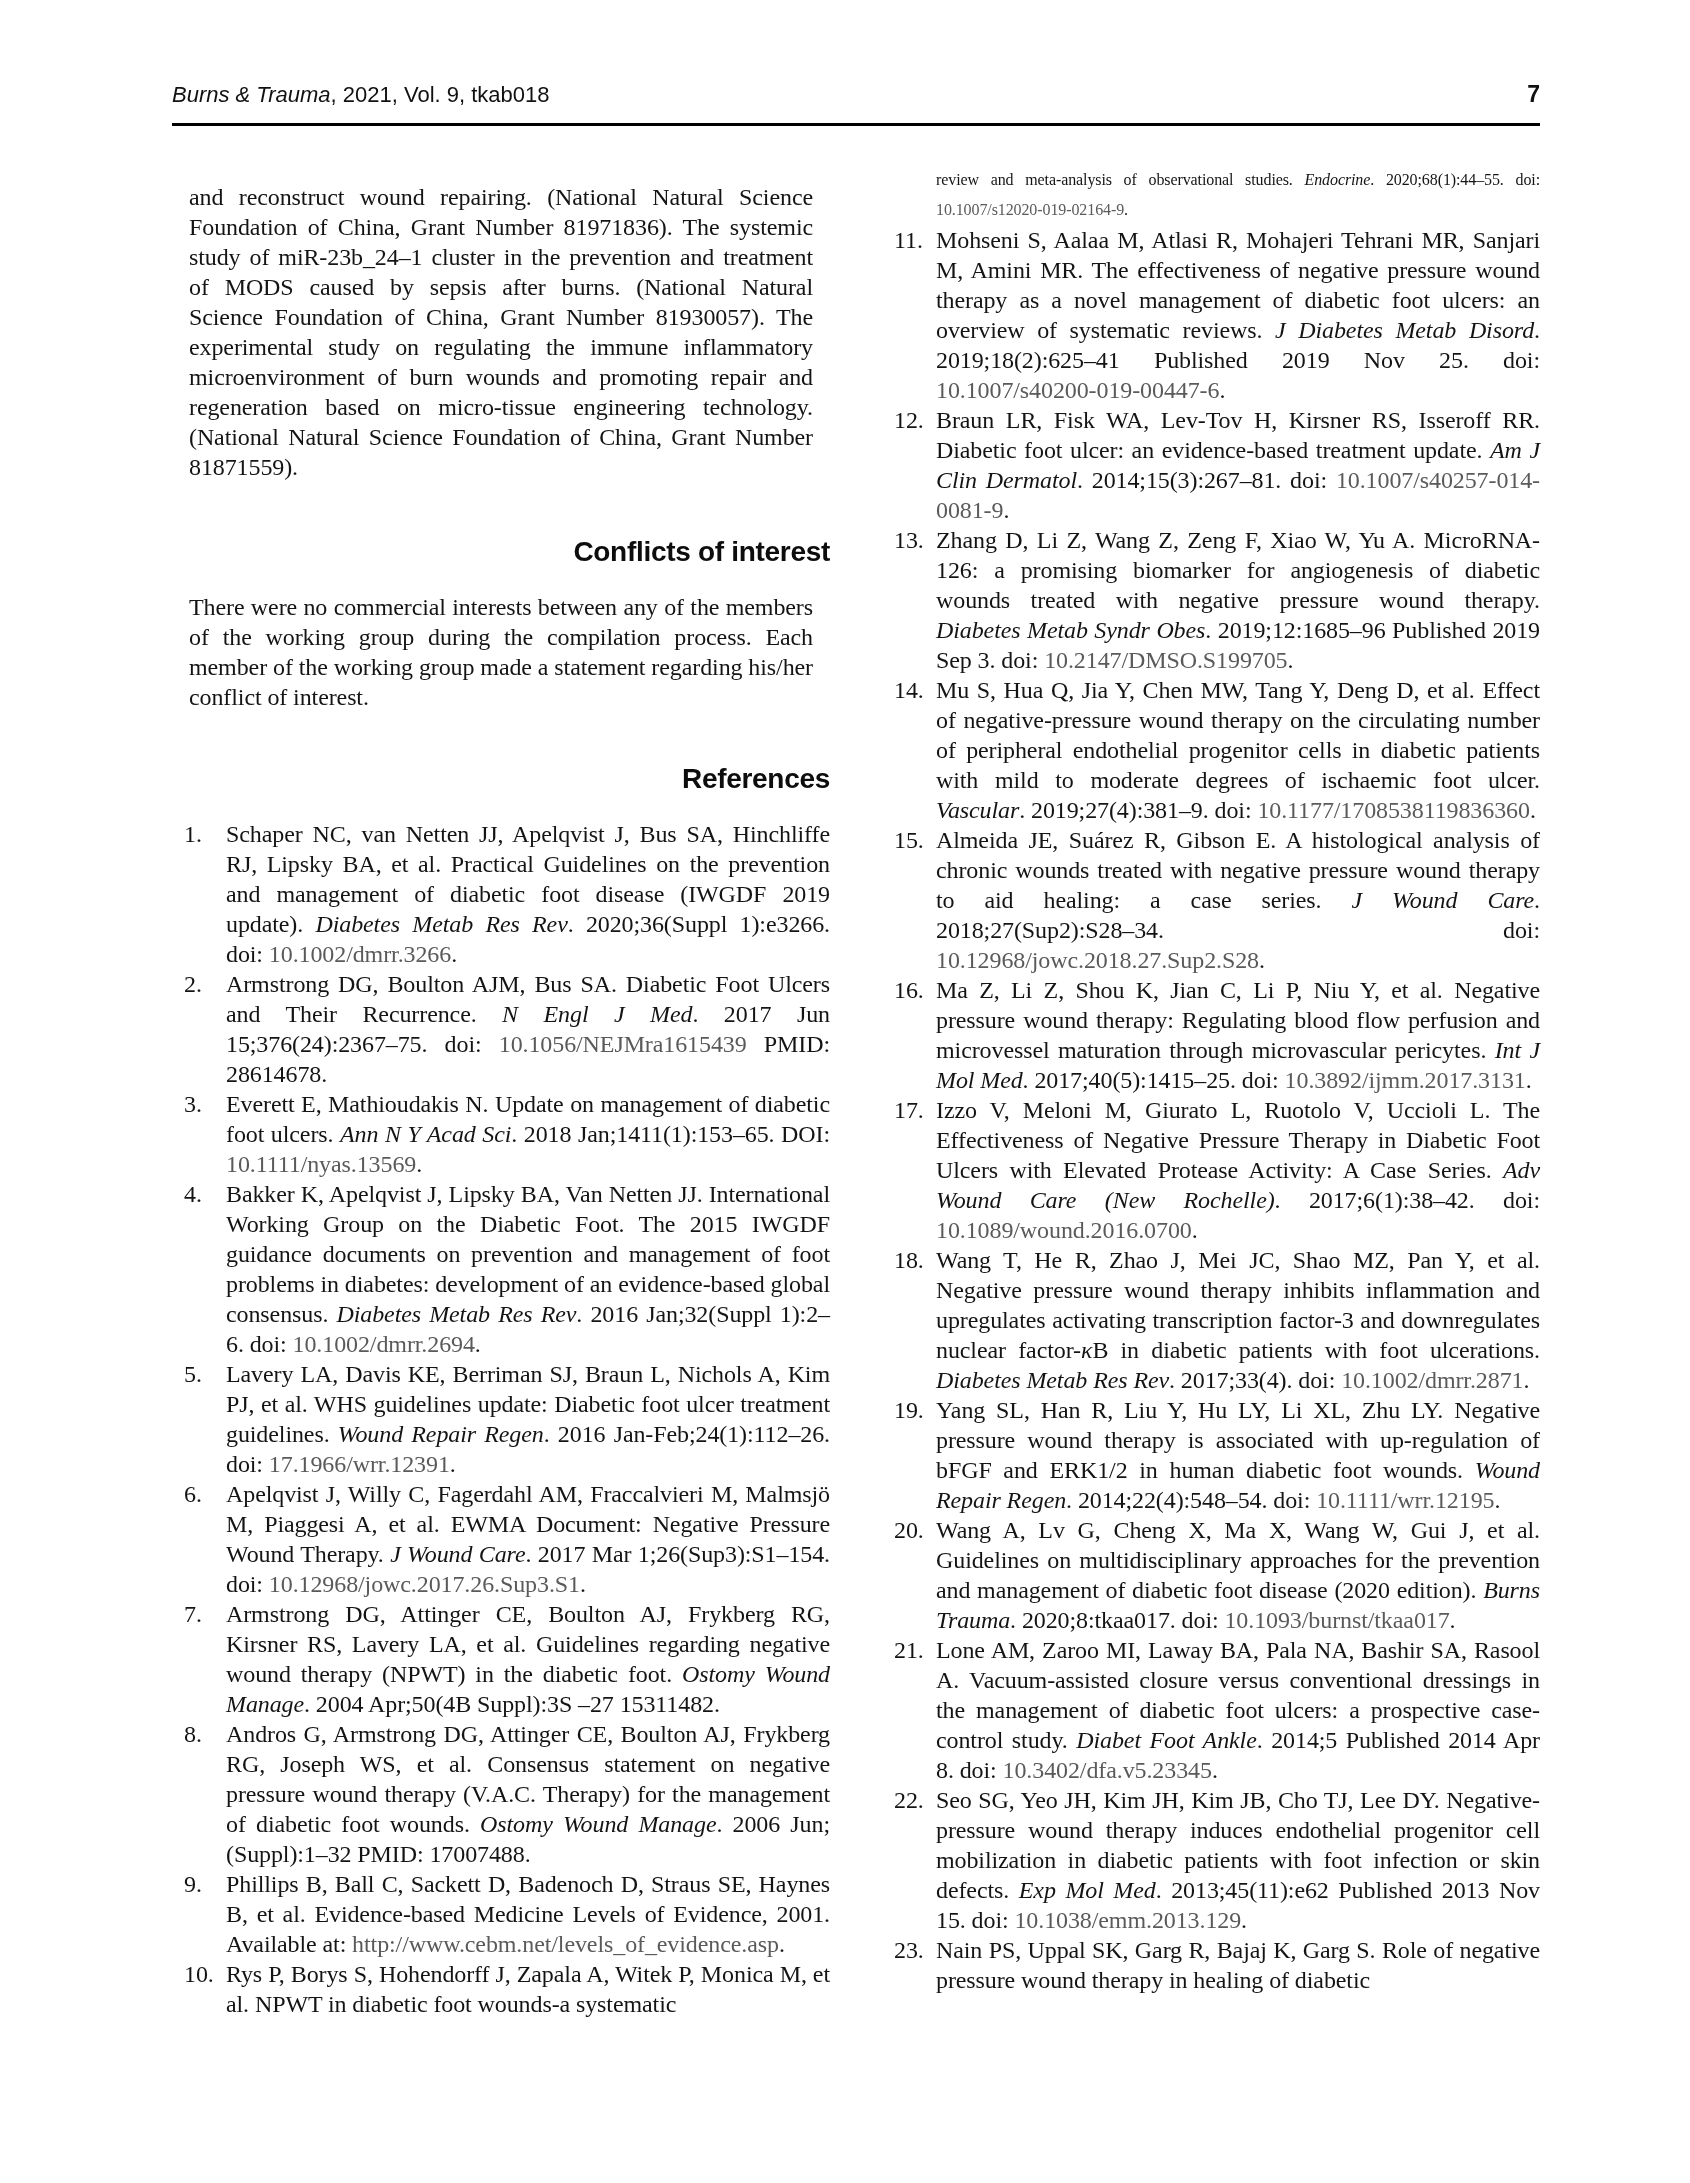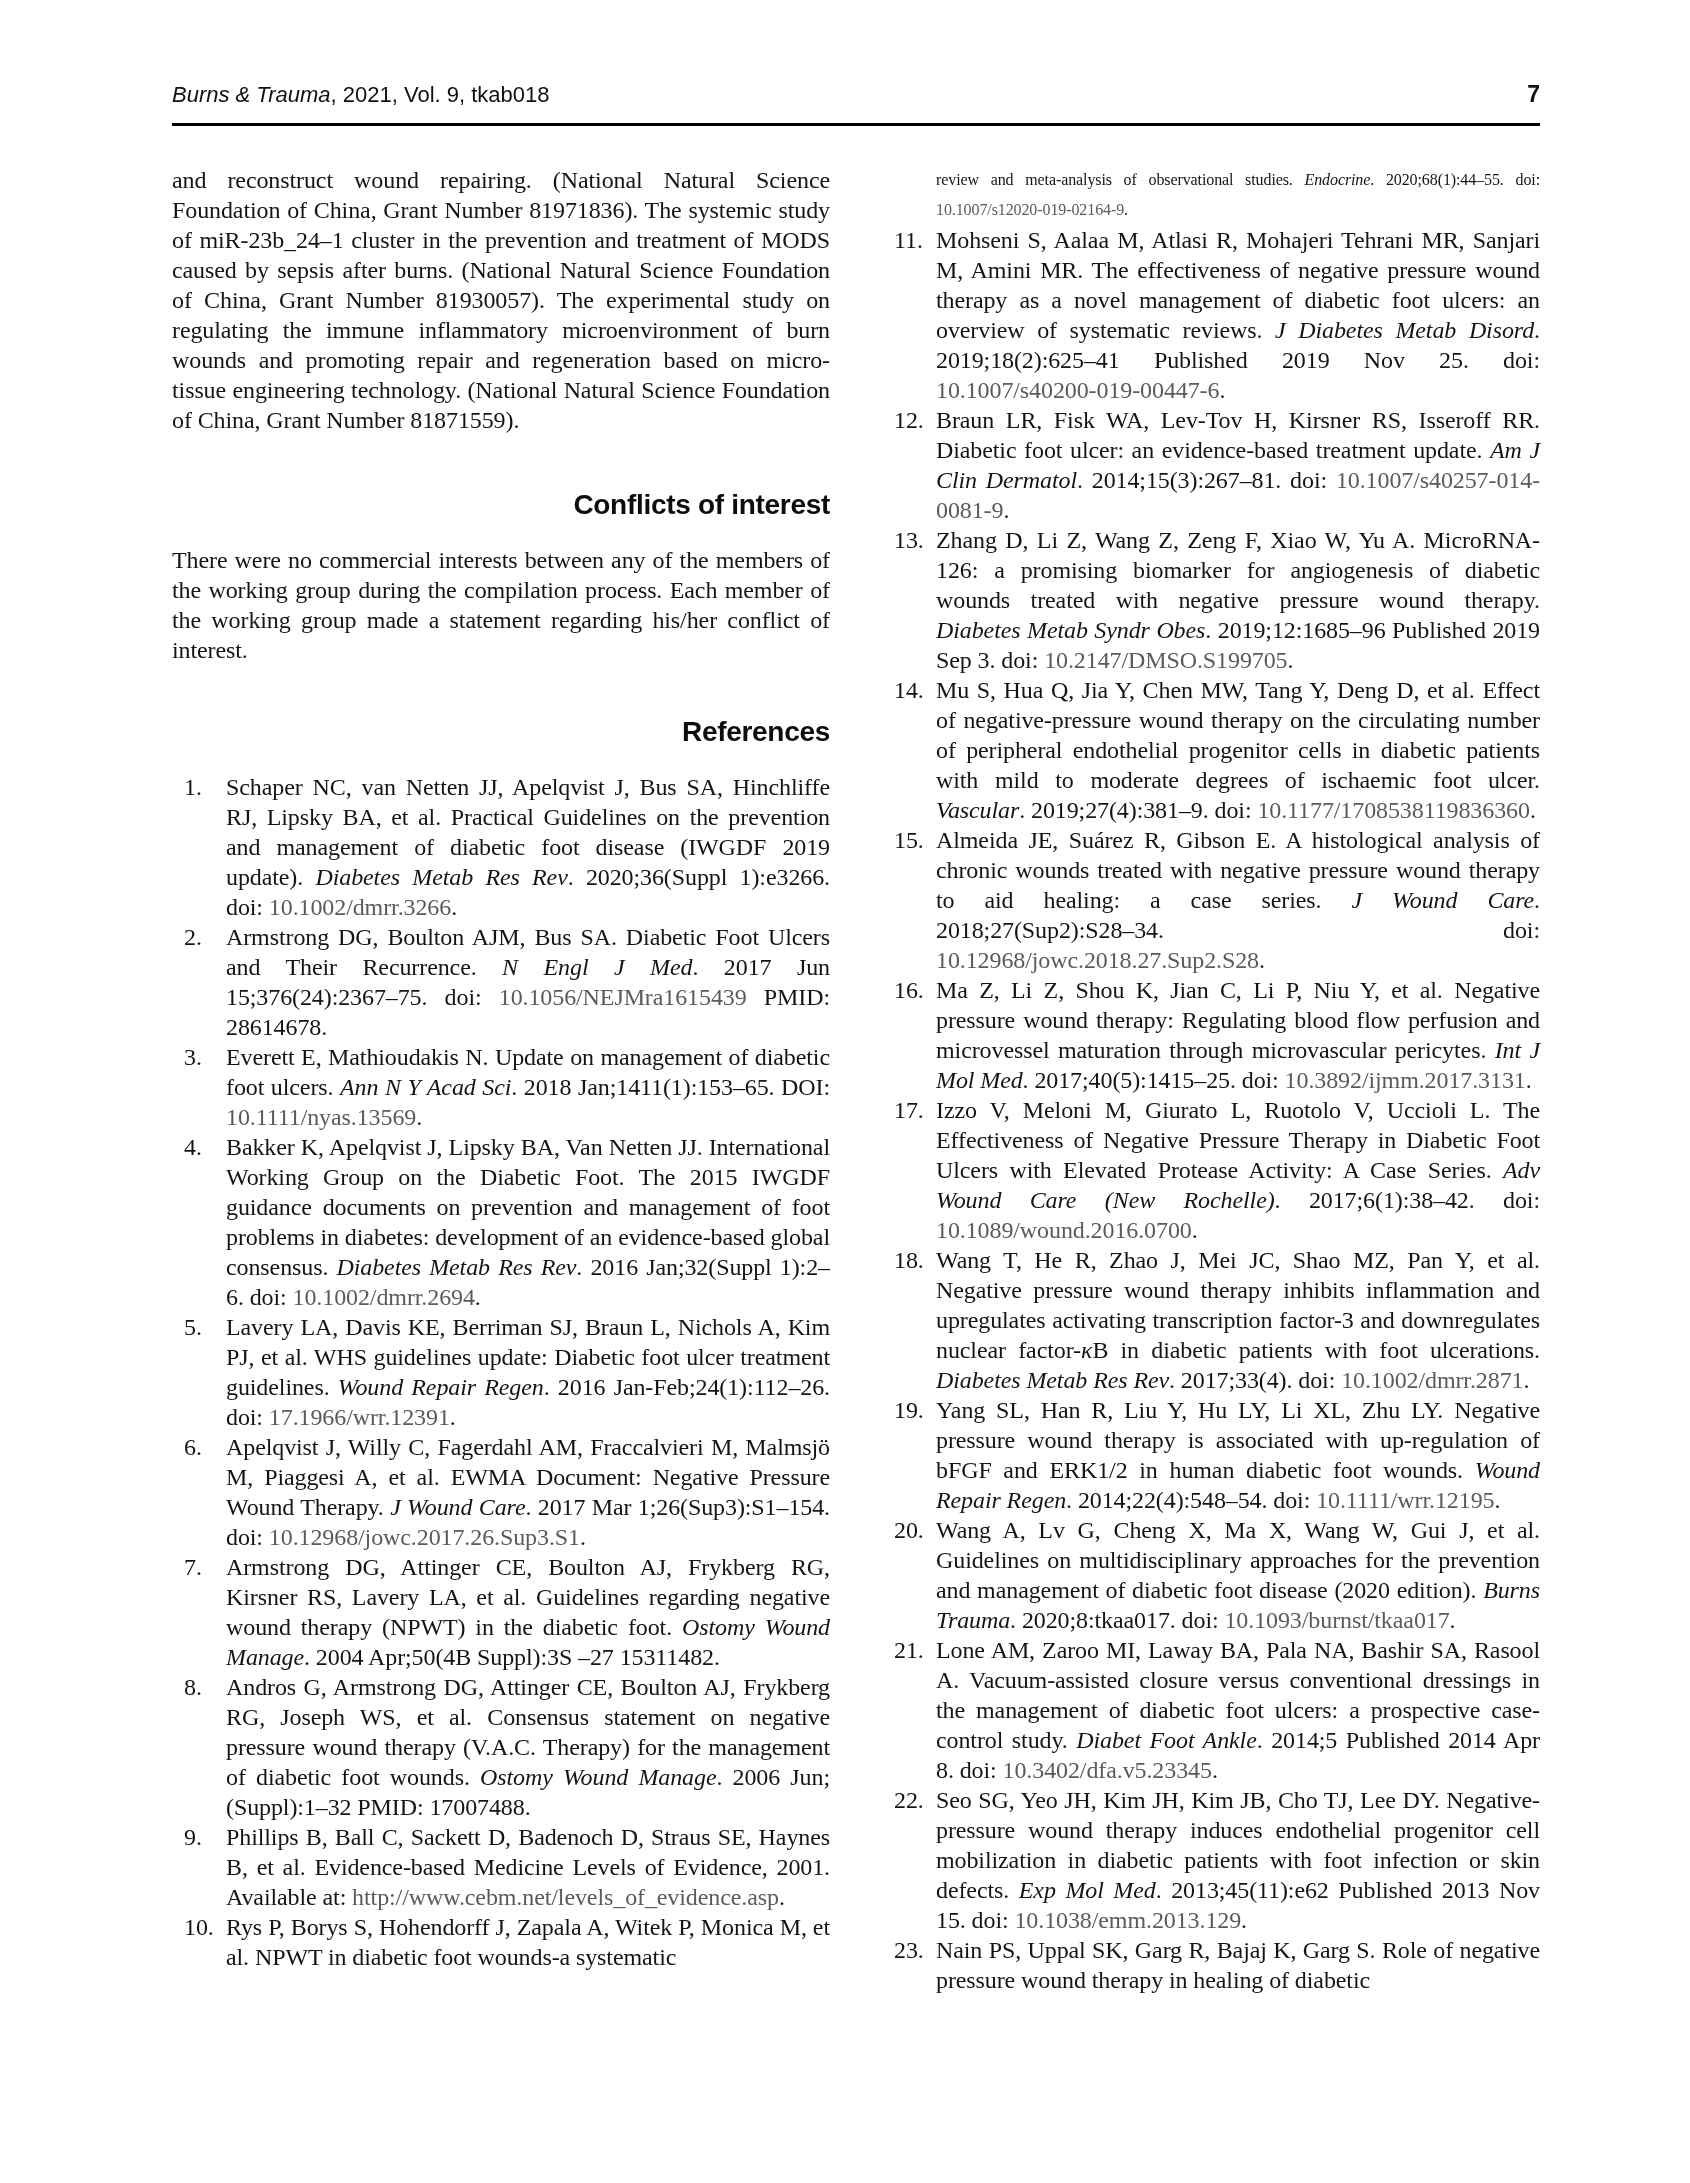--- a/index.html
+++ b/index.html
@@ -11,21 +11,21 @@
   html,body{margin:0;padding:0;background:var(--bg);}
   body{width:1690px;height:2183px;font-family:"Liberation Serif",serif;color:var(--text);}
   .page{box-sizing:border-box;width:1690px;height:2183px;padding:81px 150px 16px 172px;overflow:hidden;background:var(--bg);}
   .header-row{display:flex;justify-content:space-between;align-items:baseline;
     font-family:"Liberation Sans",sans-serif;font-size:22px;color:#111;}
   .journal-ref .it-title{font-style:italic;}
   .page-num{font-weight:bold;font-size:23px;}
   .rule{border:none;border-top:3.4px solid var(--rule);margin:15px 0 0 0;}
   .columns{display:flex;gap:52px;margin-top:39px;}
   .col{flex:1 1 0;width:0;}
-  p.body-text{margin:0;font-size:24px;line-height:30px;text-align:justify;letter-spacing:-0.1px;}
+  p.body-text{margin:17px;font-size:24px;line-height:30px;text-align:justify;letter-spacing:-0.1px;}
   h2.section{font-family:"Liberation Sans",sans-serif;font-size:28px;font-weight:bold;
     margin:51px 0 24px 0;letter-spacing:-0.3px;color:#0d0d0d;text-align:right;}
   h2.first{margin-top:54px;}
   .refs{font-size:24px;line-height:30px;letter-spacing:-0.1px;}
   .ref{position:relative;padding-left:54px;text-align:justify;}
   .ref-num{position:absolute;left:12px;top:0;}
   .cont{padding-left:54px;text-align:justify;font-size:16px;line-height:30px;letter-spacing:-0.1px;}
   .it{font-style:italic;}
   .doi{color:var(--link);}
 </style>

